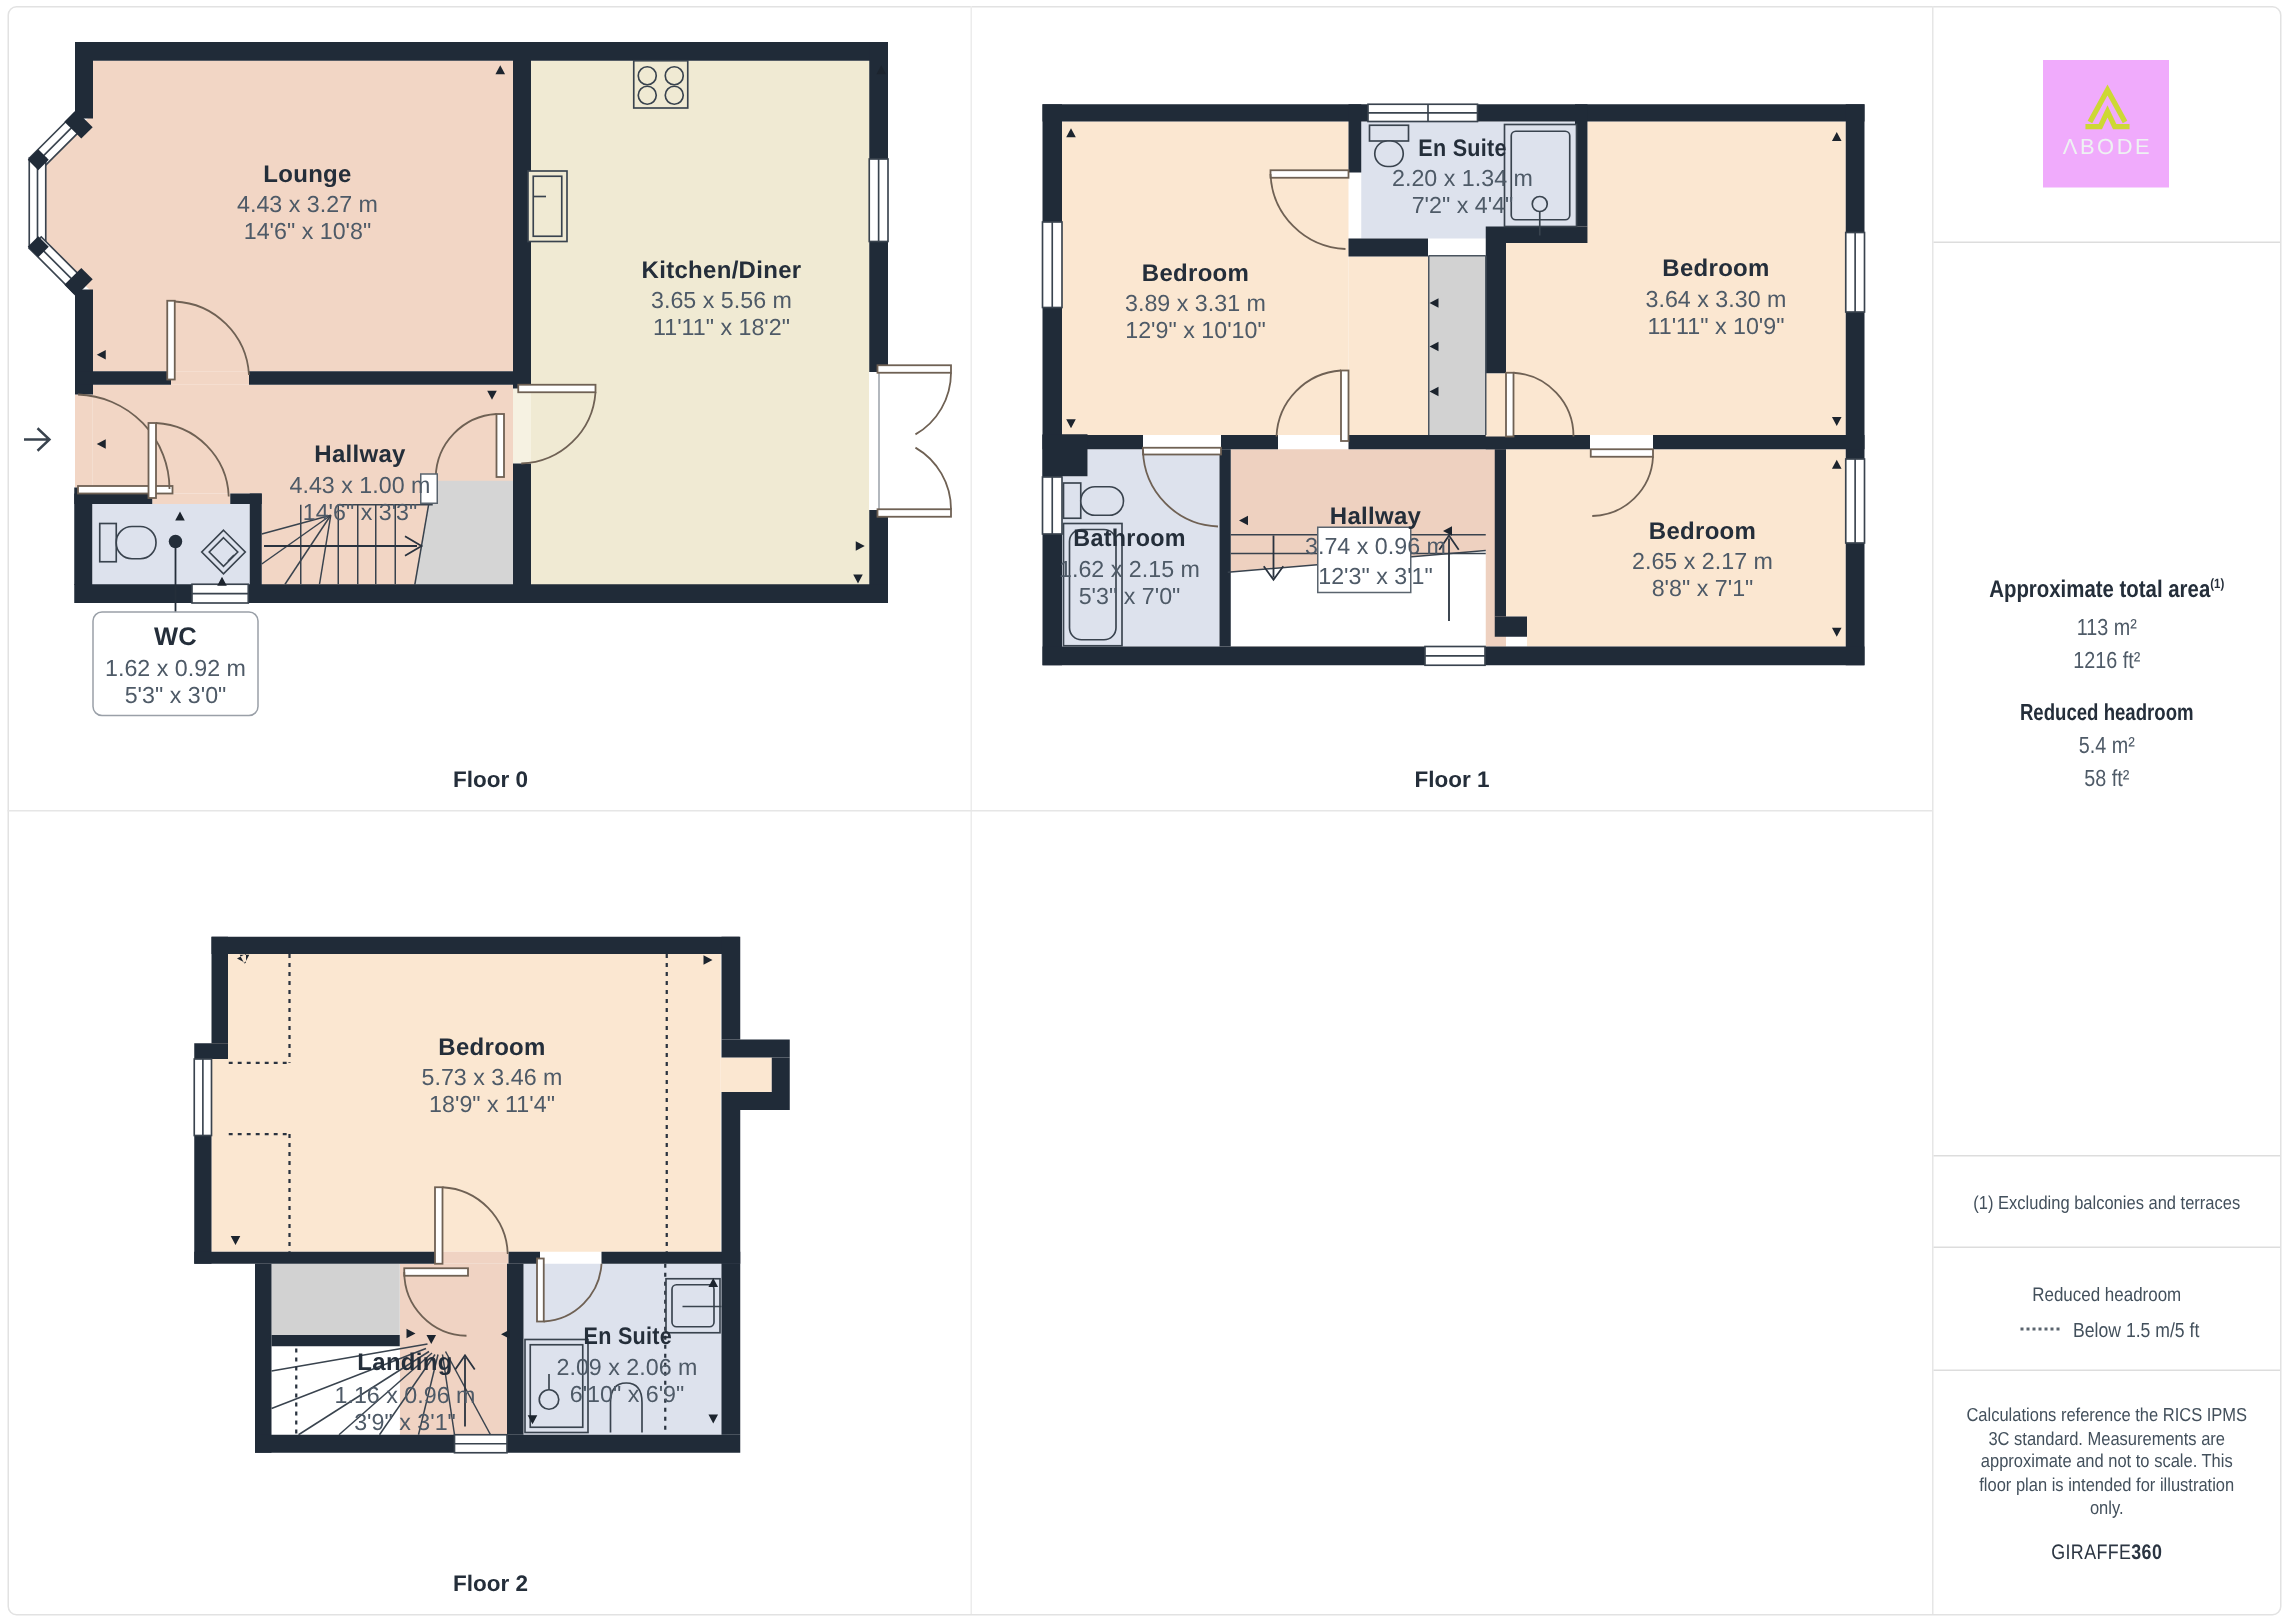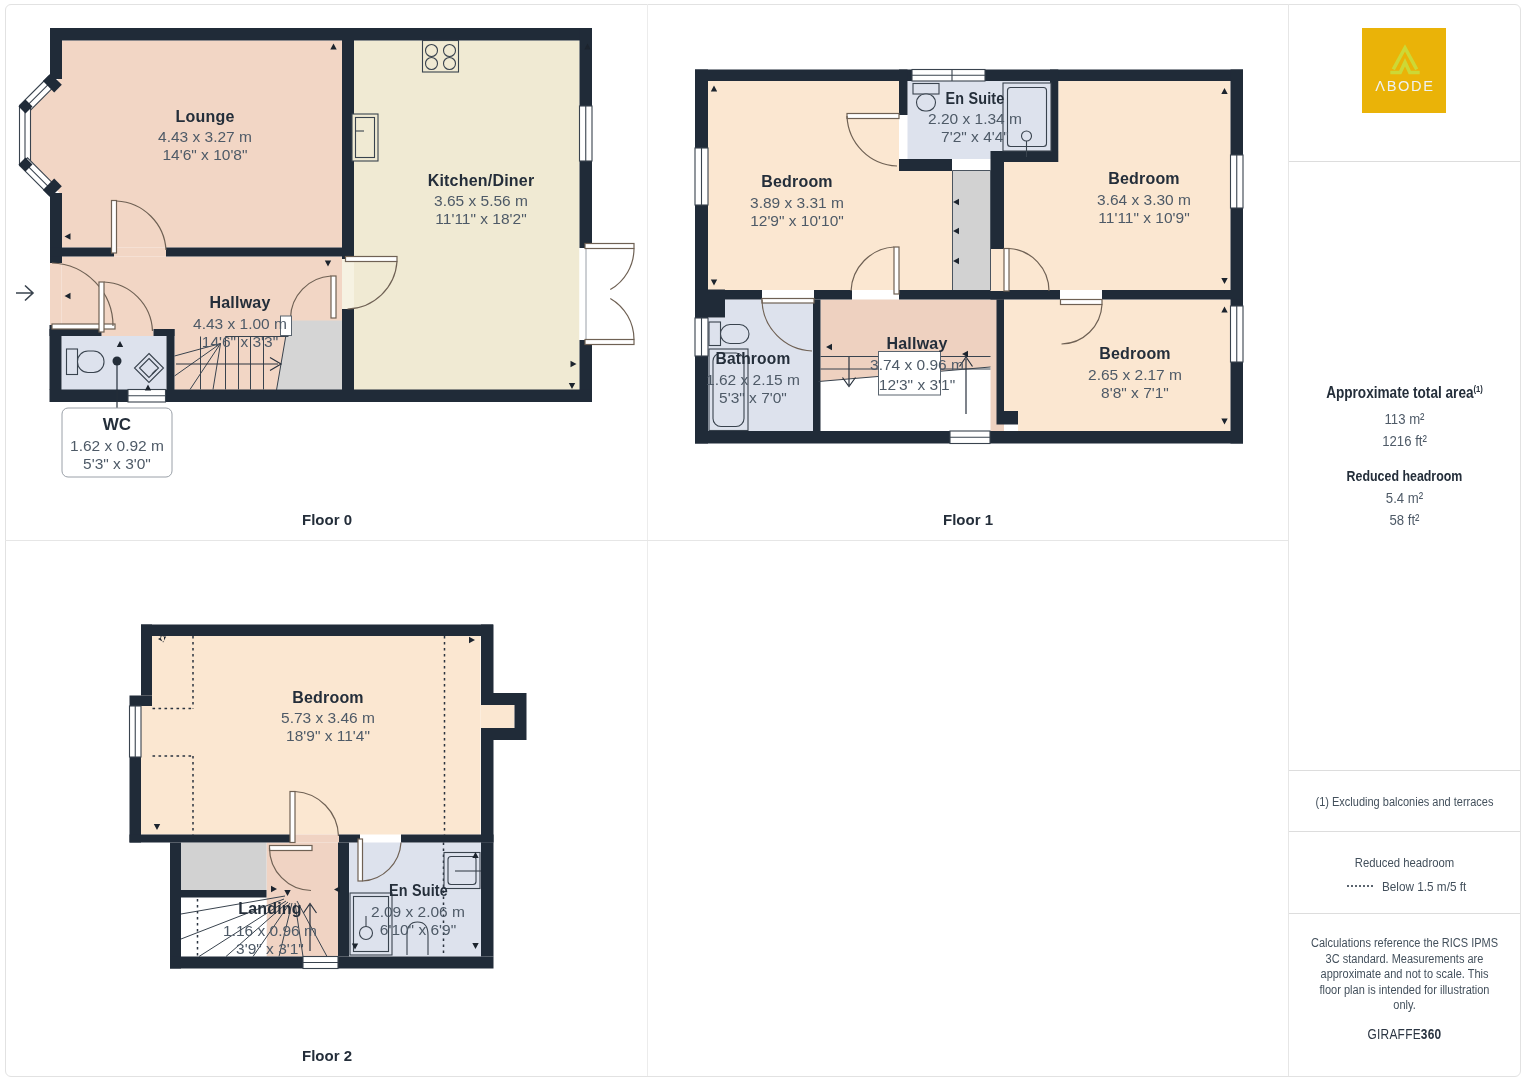--- a/index.html
+++ b/index.html
@@ -564,21 +564,21 @@
 
 <g fill="#1c242e">
 <path d="M158 639 l6 -3.2 v6.4 Z M163 642.5 l3.2 -6 h-6.4 Z"></path>
 <path d="M157 830 l3.2 -6 h-6.4 Z M475 640 l-6 -3.2 v6.4 Z"></path>
 <path d="M277 889 l-6 -3.2 v6.4 Z M287.5 896 l3.2 -6 h-6.4 Z M334 889.5 l6 -3.2 v6.4 Z"></path>
 <path d="M475.5 852 l-3.2 6 h6.4 Z M475.5 949 l3.2 -6 h-6.4 Z M355 949.5 l3.2 -6 h-6.4 Z"></path>
 </g>
 </g>
 </svg>
 
-<div style="position:absolute;left:1362px;top:28px;width:84px;height:85px;background:#eab308;">
+<div style="position:absolute;left:1362px;top:40px;width:84px;height:85px;background:#f0abfc;">
 <svg width="84" height="85" viewBox="0 0 84 85" style="left:0;top:0">
 
 <g stroke="#cdd835" stroke-width="3.5" fill="none" stroke-linejoin="miter">
 <path d="M31.3 41.3 L43 20 L54.7 41.3"></path>
 <path d="M28.3 44.4 L38.2 44.4 L43 34.2 L47.8 44.4 L57.7 44.4"></path>
 </g>
 
 <text x="43" y="62.5" text-anchor="middle" fill="#eef2f2" font-size="14.6" letter-spacing="1.7" font-family="Liberation Sans, sans-serif">ΛBODE</text>
 </svg>
 </div>

